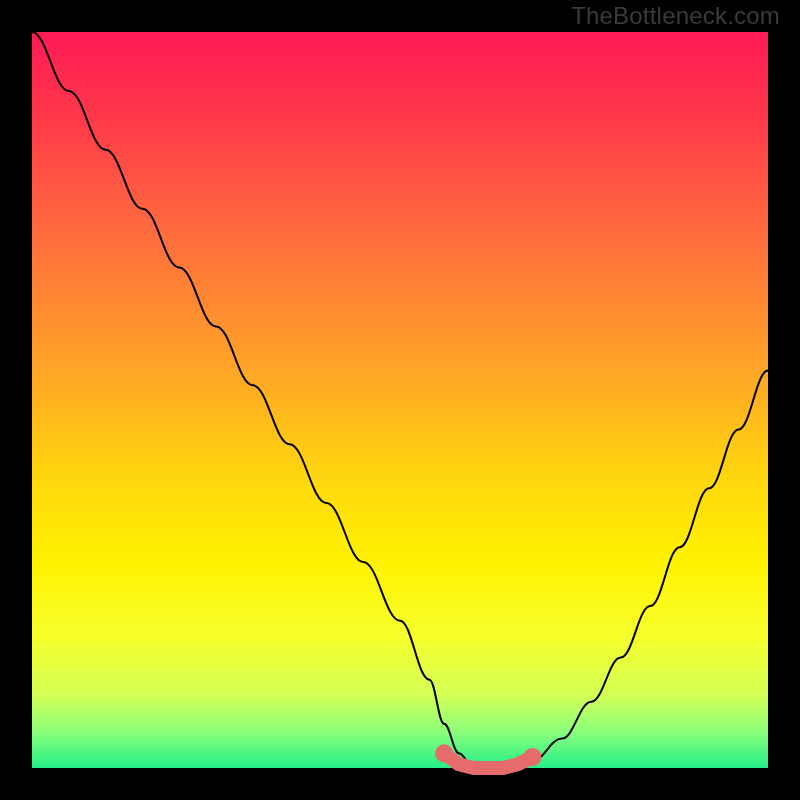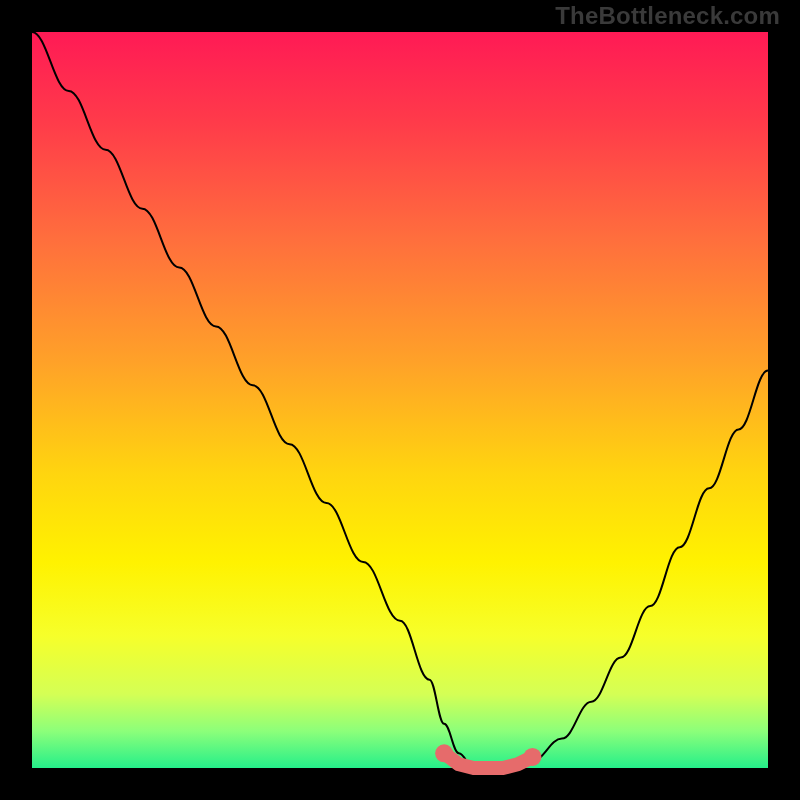--- a/index.html
+++ b/index.html
@@ -20,21 +20,21 @@
   .gradient-box {
     position: absolute;
     box-sizing: border-box;
   }
   .watermark {
     position: absolute;
     top: 2px;
     right: 20px;
     color: #3a3a3a;
     font-size: 24px;
-    font-weight: 700;
+    font-weight: 400;
     letter-spacing: 0.2px;
     user-select: none;
     pointer-events: none;
   }
   svg.curve {
     position: absolute;
     left: 0;
     top: 0;
     width: 800px;
     height: 800px;

